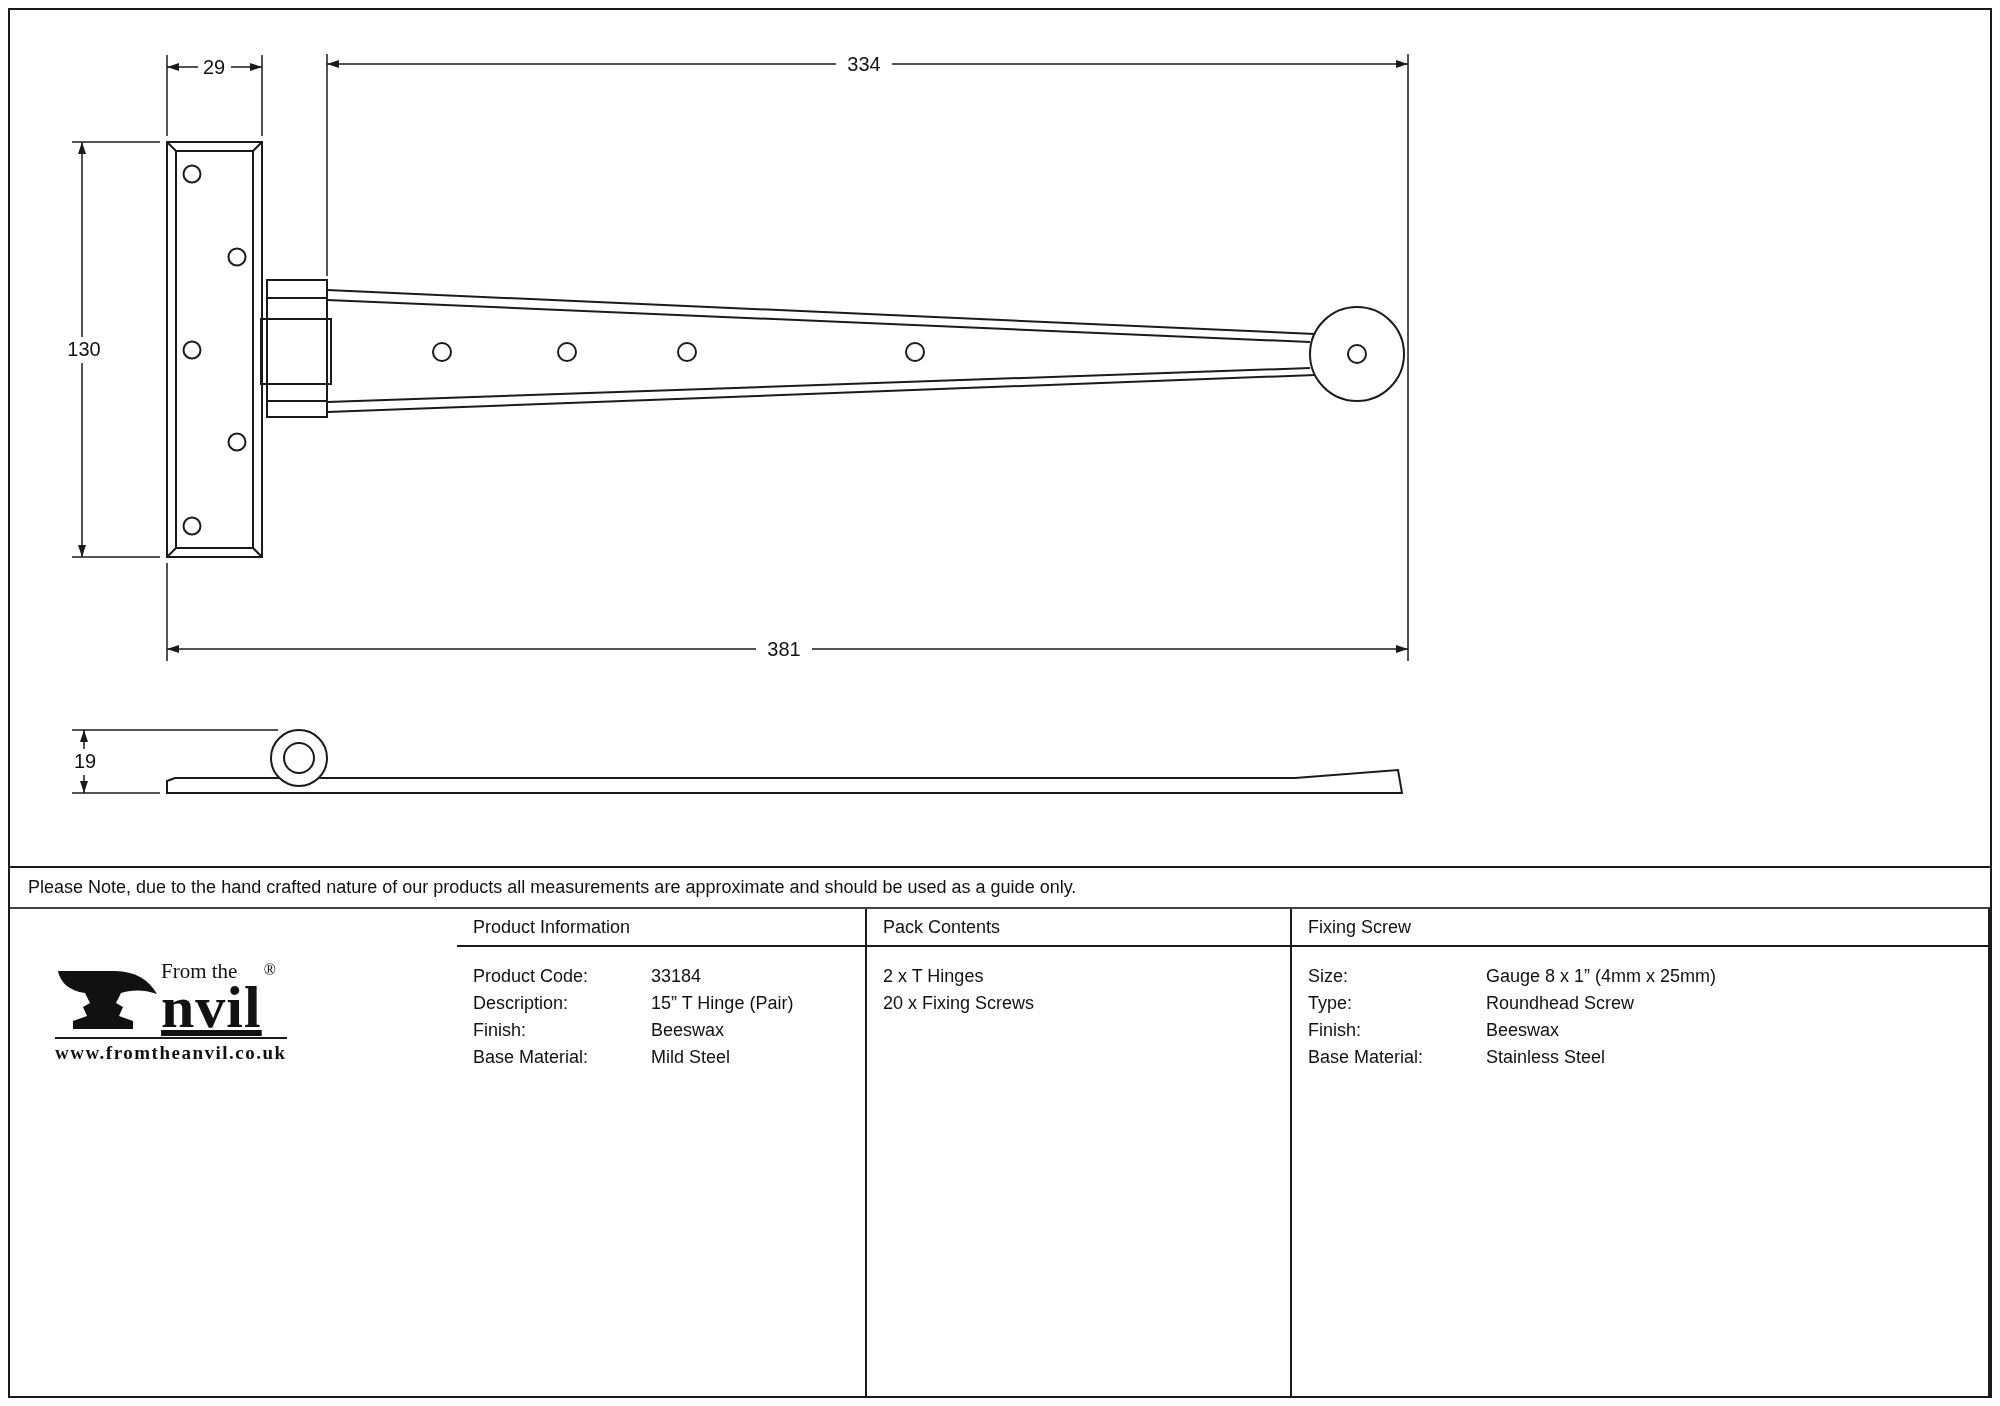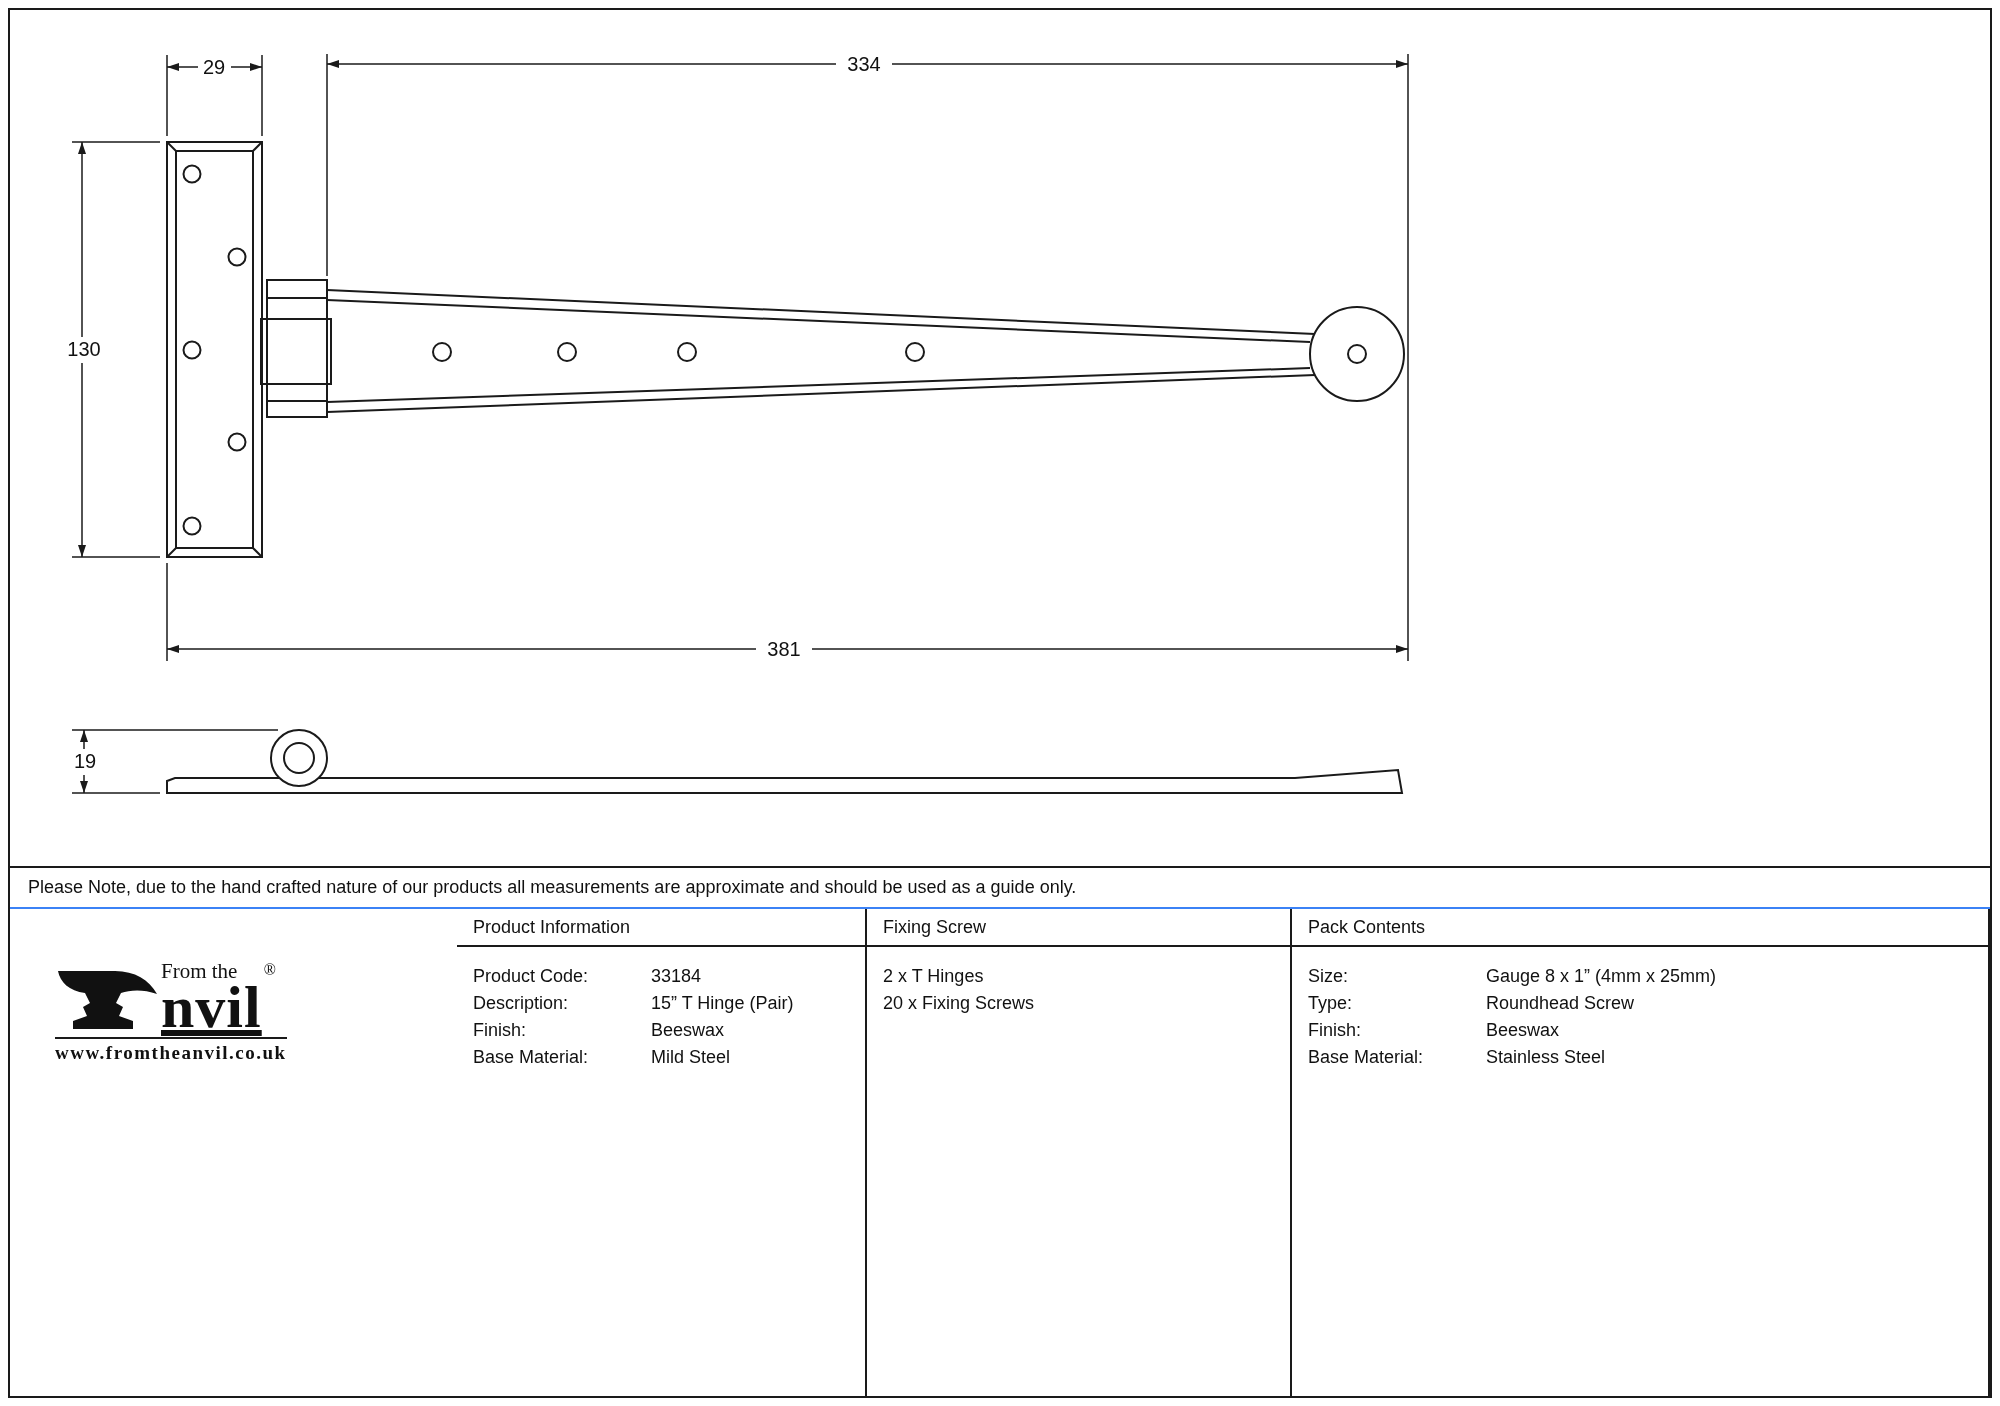--- a/index.html
+++ b/index.html
@@ -4,21 +4,21 @@
 <style>
   html,body{margin:0;padding:0;background:#ffffff;}
   .sheet{position:relative;width:2000px;height:1406px;background:#fff;
          font-family:"Liberation Sans",sans-serif;color:#111;box-sizing:border-box;}
   .frame{position:absolute;left:8px;top:8px;width:1984px;height:1390px;
          border:2px solid #1a1a1a;box-sizing:border-box;display:flex;flex-direction:column;}
   .drawing{flex:0 0 856px;overflow:hidden;}
   .drawing svg{display:block;}
   svg text{font-family:"Liberation Sans",sans-serif;font-size:20px;fill:#111;}
   .note-row{border-top:2px solid #1a1a1a;padding:9px 18px;font-size:18px;background:#fff;}
-  .spec-table{flex:1 1 auto;border-top:2px solid #3b82f6;display:grid;
+  .spec-table{flex:1 1 auto;border-top:2px solid #404040;display:grid;
               grid-template-columns:447px 410px 425px 1fr;grid-template-rows:38px 1fr;}
   .cell{box-sizing:border-box;padding:0 16px;font-size:18px;background:#fff;}
   .hdr{display:flex;align-items:center;border-bottom:2px solid #1a1a1a;font-size:18px;}
   .rb{border-right:2px solid #1a1a1a;}
   .content{padding-top:16px;}
   .kv{display:flex;line-height:27px;gap:40px;}
   .kv .k{flex:0 0 138px;}
   .pl{line-height:27px;}
   .logo-cell{grid-row:1 / span 2;box-sizing:border-box;padding:52px 0 0 45px;background:#fff;}
   .logo{display:inline-block;}
@@ -134,22 +134,22 @@
           <rect x="58" y="739" width="34" height="26" fill="#fff"></rect>
           <text x="75" y="758" text-anchor="middle">19</text>
         </g>
       </svg>
     </div>
 
     <div class="note-row">Please Note, due to the hand crafted nature of our products all measurements are approximate and should be used as a guide only.</div>
 
     <div class="spec-table">
       <div class="cell hdr rb">Product Information</div>
+      <div class="cell hdr rb">Pack Contents</div>
       <div class="cell hdr rb">Fixing Screw</div>
-      <div class="cell hdr rb">Pack Contents</div>
 
       <div class="cell logo-cell">
         <div class="logo">
           <div class="logo-top">
             <svg class="anvil-glyph" viewBox="0 0 104 70">
               <path fill="#111" d="M3,8 H60 C80,8 94,17 102,31 C88,26 75,27 66,30 L61,40 L68,44 L64,53 L78,58 L78,66 L18,66 L18,58 L32,53 L28,44 L35,40 L30,30 C14,28 5,19 3,8 Z"></path>
             </svg>
             <div class="logo-right">
               <span class="from-the">From the</span>
               <span class="nvil">nvil</span>

